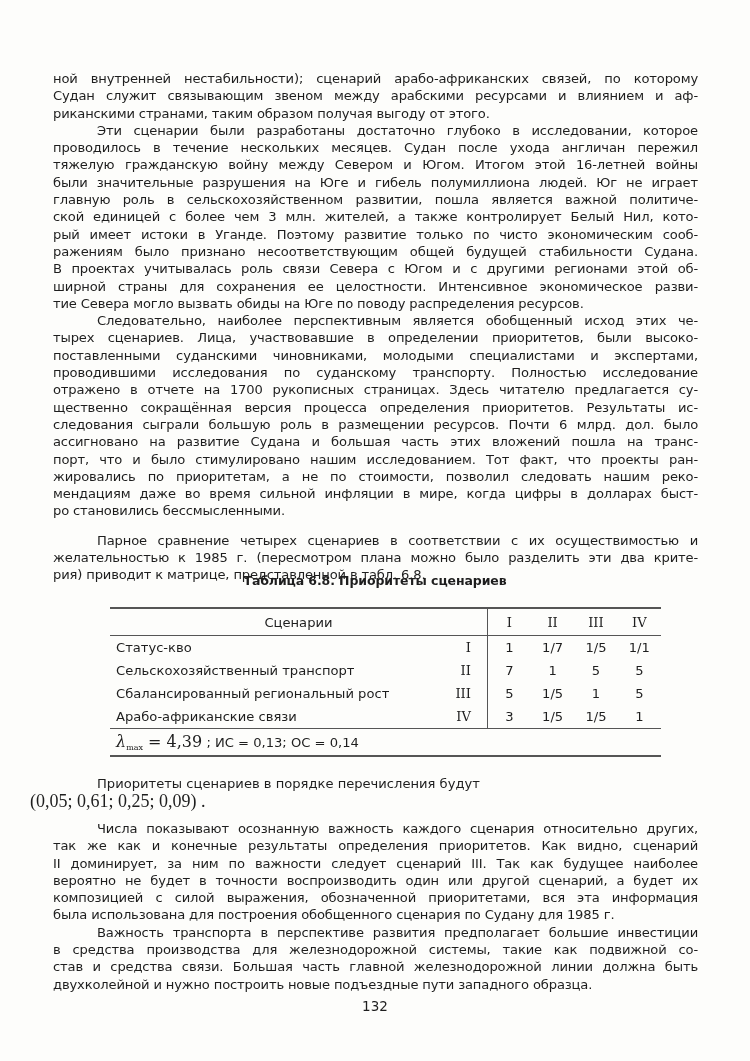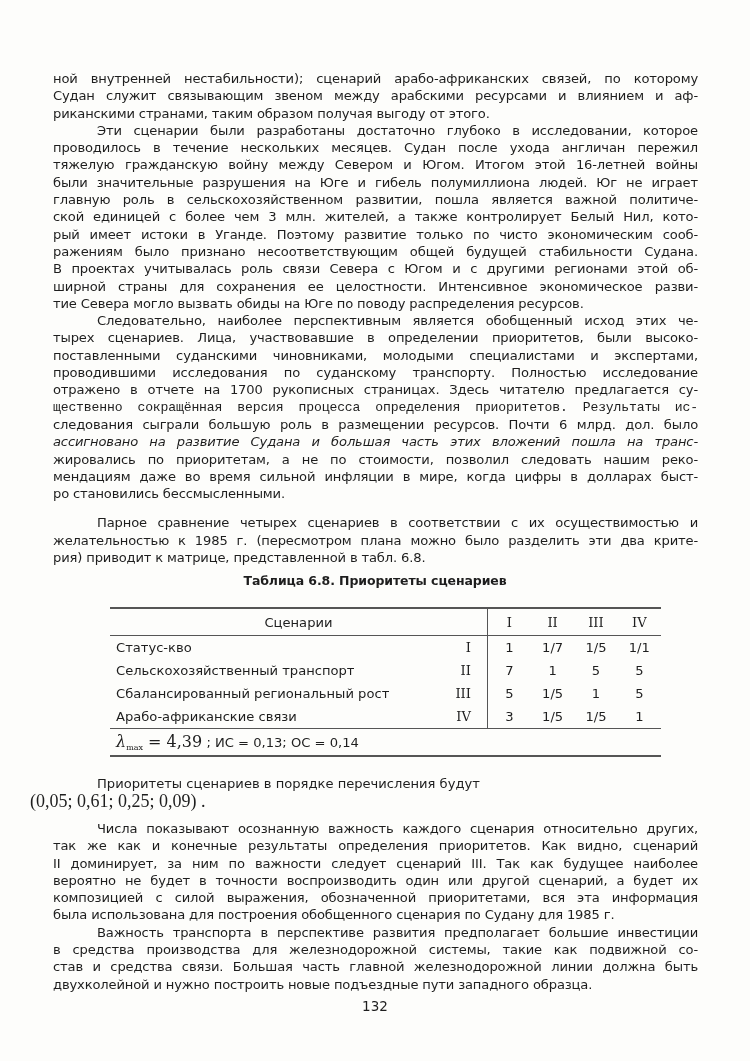--- a/index.html
+++ b/index.html
@@ -59,23 +59,24 @@
       <p style="text-align-last: justify;">рый имеет истоки в Уганде. Поэтому развитие только по чисто экономическим сооб-</p>
       <p style="text-align-last: justify;">ражениям было признано несоответствующим общей будущей стабильности Судана.</p>
       <p style="text-align-last: justify;">В проектах учитывалась роль связи Севера с Югом и с другими регионами этой об-</p>
       <p style="text-align-last: justify;">ширной страны для сохранения ее целостности. Интенсивное экономическое разви-</p>
       <p style="text-align-last: left;">тие Севера могло вызвать обиды на Юге по поводу распределения ресурсов.</p>
       <p class="indent" style="text-align-last: justify;">Следовательно, наиболее перспективным является обобщенный исход этих че-</p>
       <p style="text-align-last: justify;">тырех сценариев. Лица, участвовавшие в определении приоритетов, были высоко-</p>
       <p style="text-align-last: justify;">поставленными суданскими чиновниками, молодыми специалистами и экспертами,</p>
       <p style="text-align-last: justify;">проводившими исследования по суданскому транспорту. Полностью исследование</p>
       <p style="text-align-last: justify;">отражено в отчете на 1700 рукописных страницах. Здесь читателю предлагается су-</p>
-      <p style="text-align-last: justify; font-family: Liberation Mono, monospace;">щественно сокращённая версия процесса определения приоритетов. Результаты ис-</p>
+      <p style="text-align-last: justify;">щественно сокращённая версия процесса определения приоритетов. Результаты ис-</p>
       <p style="text-align-last: justify;">следования сыграли большую роль в размещении ресурсов. Почти 6 млрд. дол. было</p>
-      <p style="text-align-last: justify; font-style: italic;">ассигновано на развитие Судана и большая часть этих вложений пошла на транс-</p>
+      <p style="text-align-last: justify;">ассигновано на развитие Судана и большая часть этих вложений пошла на транс-</p>
+      <p style="text-align-last: justify;">порт, что и было стимулировано нашим исследованием. Тот факт, что проекты ран-</p>
       <p style="text-align-last: justify;">жировались по приоритетам, а не по стоимости, позволил следовать нашим реко-</p>
       <p style="text-align-last: justify;">мендациям даже во время сильной инфляции в мире, когда цифры в долларах быст-</p>
       <p style="text-align-last: left;">ро становились бессмысленными.</p>
       <p class="indent" style="text-align-last: justify; margin-top: 12px;">Парное сравнение четырех сценариев в соответствии с их осуществимостью и</p>
       <p style="text-align-last: justify;">желательностью к 1985 г. (пересмотром плана можно было разделить эти два крите-</p>
       <p style="text-align-last: left;">рия) приводит к матрице, представленной в табл. 6.8.</p>
     </div>
 
   <div id="caption">Таблица 6.8. Приоритеты сценариев</div>
 

